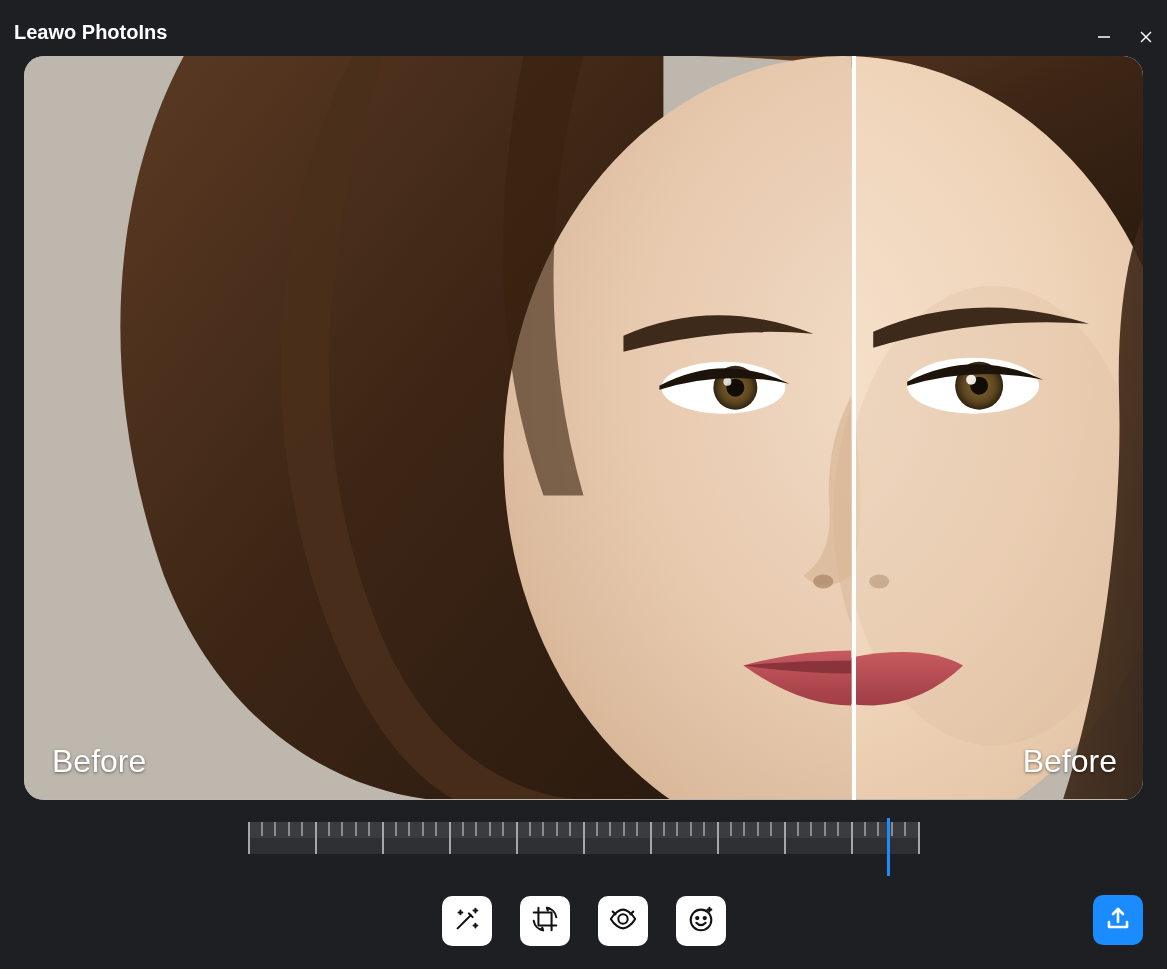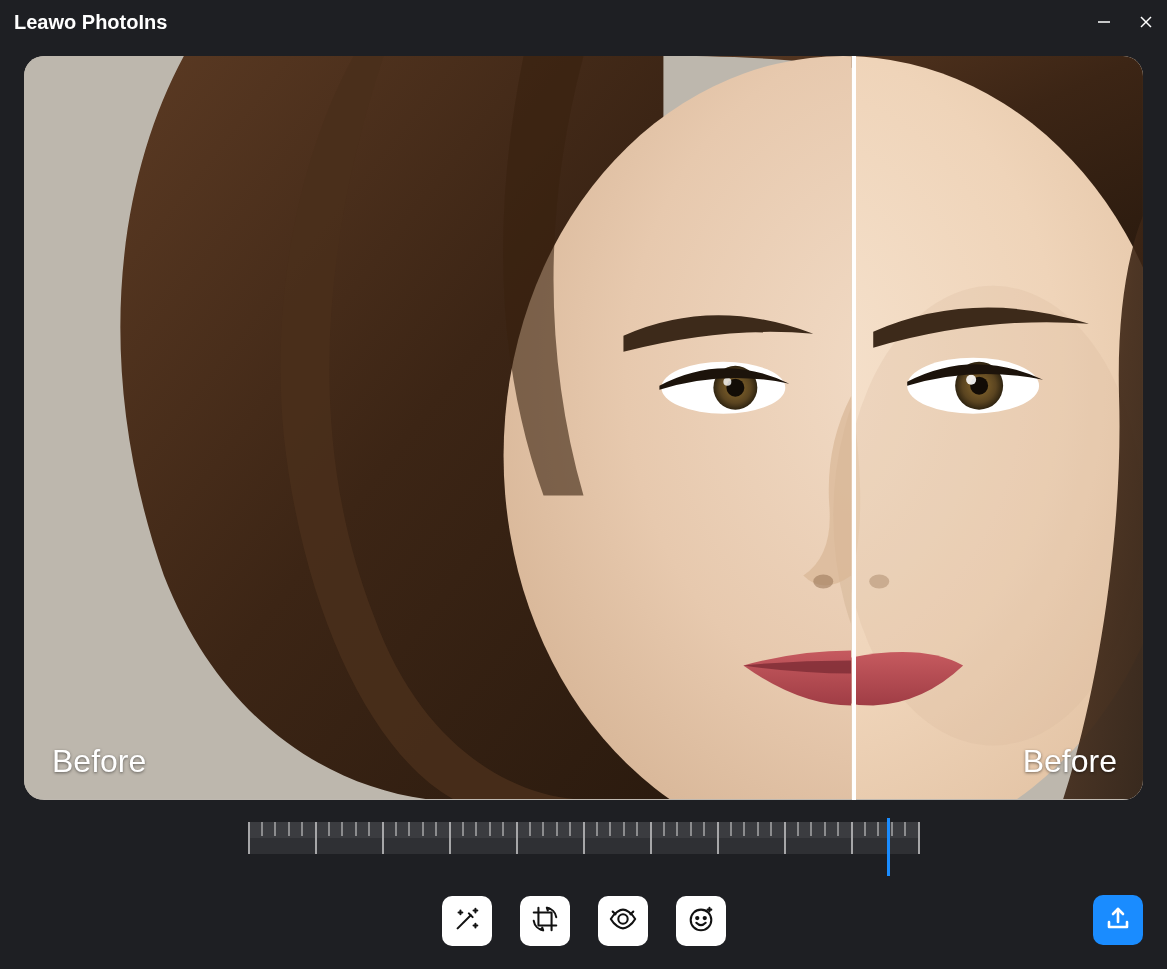--- a/index.html
+++ b/index.html
@@ -7,21 +7,21 @@
     width: 1167px;
     height: 969px;
     background: #1e1f23;
     font-family: "Segoe UI", Arial, sans-serif;
     color: #ffffff;
     overflow: hidden;
     position: relative;
   }
   .titlebar {
     display: flex;
-    align-items: center;
+    align-items: flex-end;
     justify-content: space-between;
     height: 44px;
     padding: 0 14px;
   }
   .title {
     font-size: 20px;
     font-weight: 600;
   }
   .window-controls {
     display: flex;

